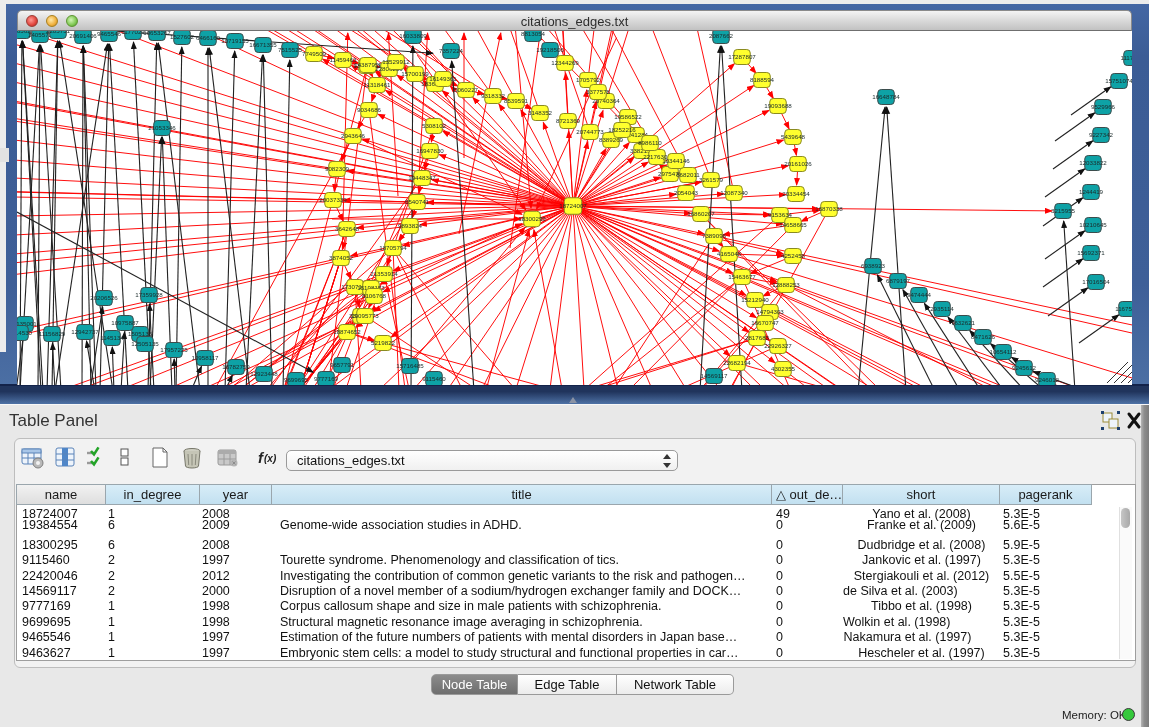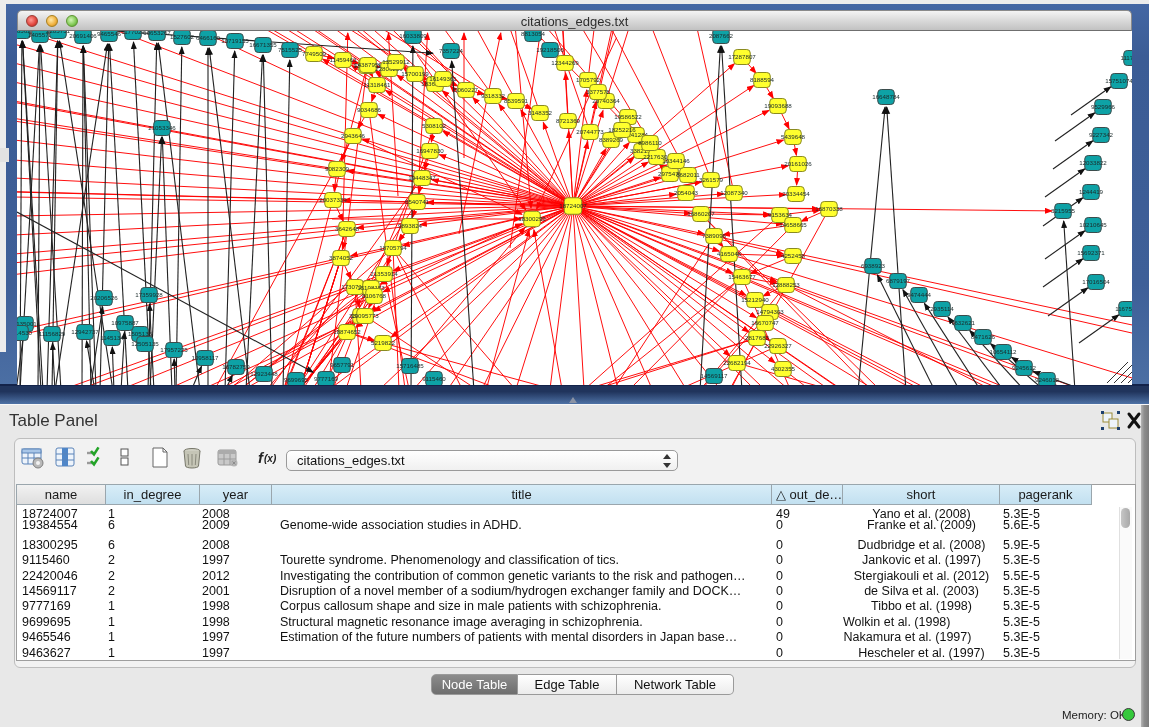--- a/index.html
+++ b/index.html
@@ -779,24 +779,24 @@
     <span style="left:91px">2</span>
     <span style="left:185px">2012</span>
 <span style="left:263px">Investigating the contribution of common genetic variants to the risk and pathogen…</span>
     <span style="left:759px">0</span>
 <span style="left:826px;width:157px;text-align:center">Stergiakouli et al. (2012)</span>
     <span style="left:986px">5.5E-5</span>
   </div>
 <div class="row" style="top:584.0px">
 <span style="left:5px">14569117</span>
     <span style="left:91px">2</span>
-    <span style="left:185px">2001</span>
+    <span style="left:185px">2000</span>
 <span style="left:263px">Disruption of a novel member of a sodium/hydrogen exchanger family and DOCK…</span>
     <span style="left:759px">0</span>
-<span style="left:826px;width:157px;text-align:center">de Silva et al. (2003)</span>
+<span style="left:826px;width:157px;text-align:left">de Silva et al. (2003)</span>
     <span style="left:986px">5.3E-5</span>
   </div>
 <div class="row" style="top:599.4px">
 <span style="left:5px">9777169</span>
     <span style="left:91px">1</span>
     <span style="left:185px">1998</span>
 <span style="left:263px">Corpus callosum shape and size in male patients with schizophrenia.</span>
     <span style="left:759px">0</span>
 <span style="left:826px;width:157px;text-align:center">Tibbo et al. (1998)</span>
     <span style="left:986px">5.3E-5</span>
@@ -816,20 +816,21 @@
     <span style="left:185px">1997</span>
 <span style="left:263px">Estimation of the future numbers of patients with mental disorders in Japan base…</span>
     <span style="left:759px">0</span>
 <span style="left:812px;width:157px;text-align:center">Nakamura et al. (1997)</span>
     <span style="left:986px">5.3E-5</span>
   </div>
 <div class="row" style="top:645.6px">
 <span style="left:5px">9463627</span>
     <span style="left:91px">1</span>
     <span style="left:185px">1997</span>
+<span style="left:263px">Embryonic stem cells: a model to study structural and functional properties in car…</span>
     <span style="left:759px">0</span>
 <span style="left:826px;width:157px;text-align:center">Hescheler et al. (1997)</span>
     <span style="left:986px">5.3E-5</span>
   </div>
 <div class="abs" style="left:1119px;top:507px;width:13px;height:152px;background:#fafafa;border-left:1px solid #e0e0e0;"></div>
 <div class="abs" style="left:1121px;top:508px;width:9px;height:20px;border-radius:5px;background:linear-gradient(90deg,#c6c6c6,#a8a8a8);"></div>
 <div class="seg" style="left:431px;width:87px;border-radius:5px 0 0 5px;background:linear-gradient(#8c8c8c,#6e6e6e);color:#fff;">Node Table</div>
 <div class="seg" style="left:518px;width:99px;border-left:none;">Edge Table</div>
 <div class="seg" style="left:617px;width:117px;border-left:none;border-radius:0 5px 5px 0;">Network Table</div>
 <div class="abs" id="memory">Memory: OK</div>

